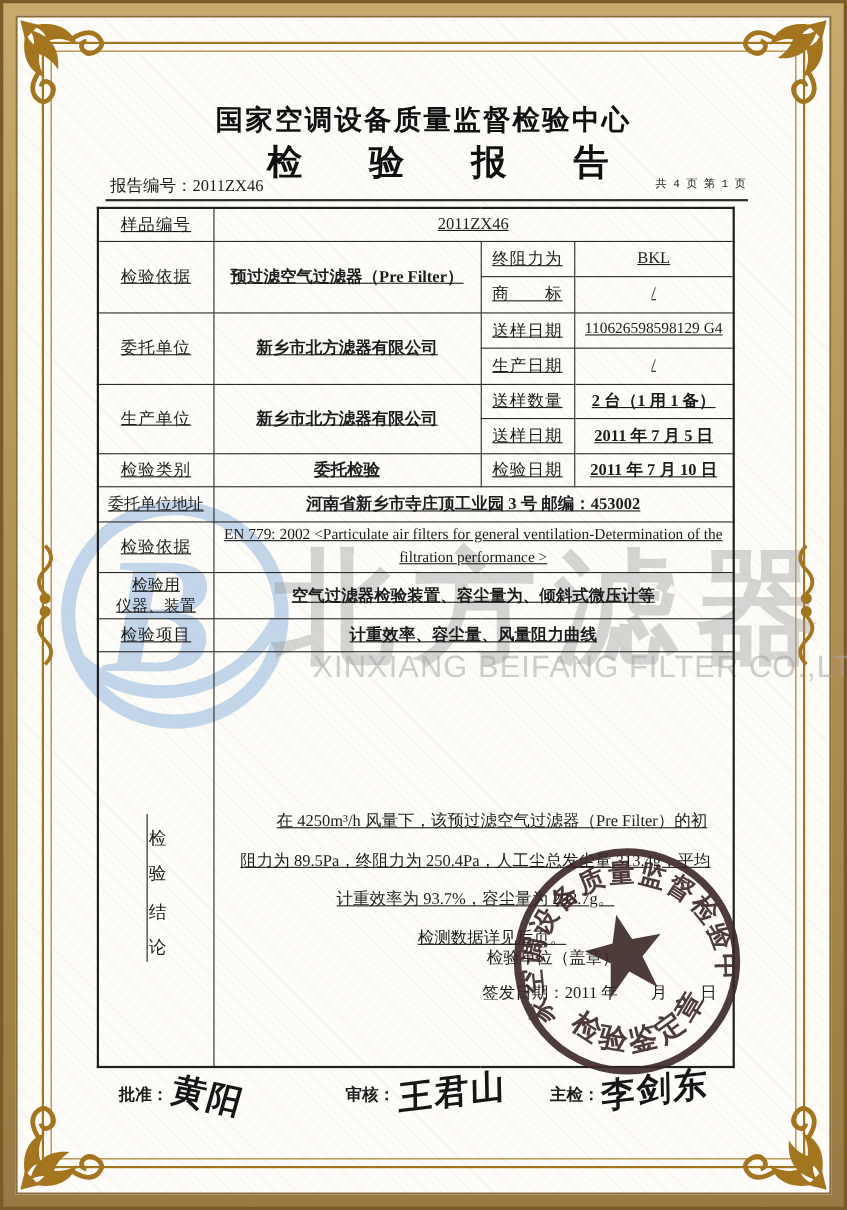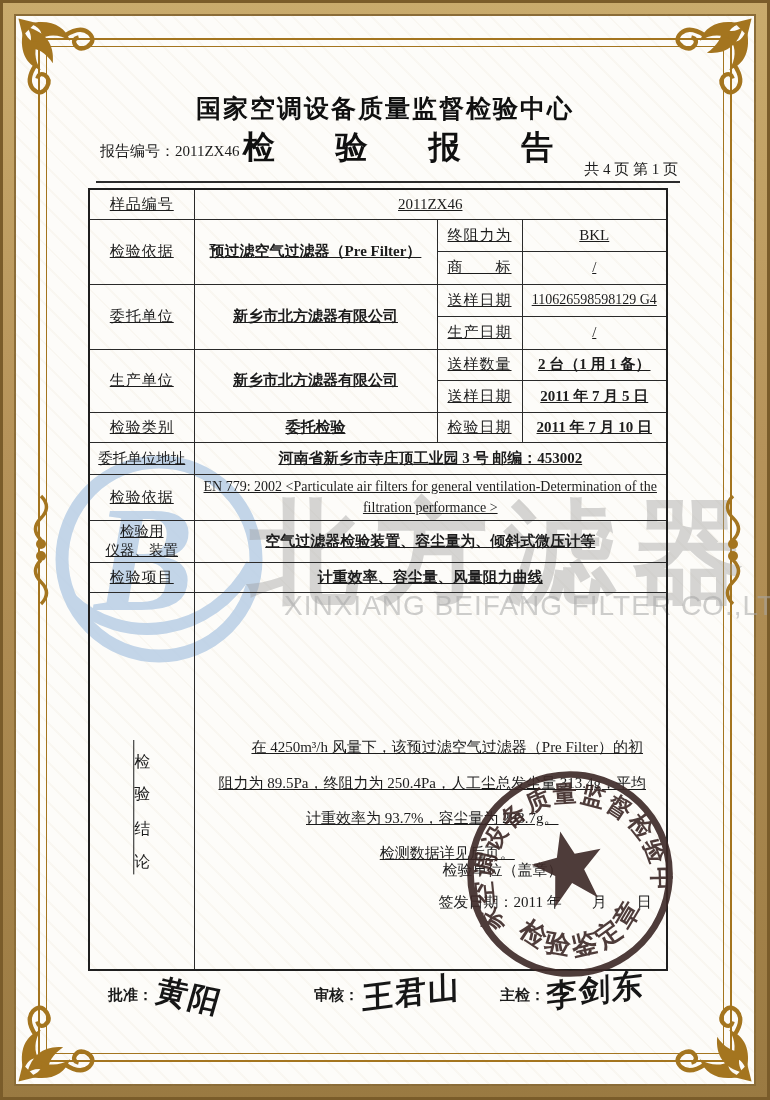--- a/index.html
+++ b/index.html
@@ -30,22 +30,22 @@
 
   .content { position:absolute; inset:0; z-index:3; }
 
   .org-title { position:absolute; top:92px; left:0; width:100%; text-align:center;
                font-family:"Liberation Sans", sans-serif; font-weight:bold;
                font-size:25px; letter-spacing:2px; color:#101010; }
   .report-title { position:absolute; top:126px; left:26px; width:100%; text-align:center;
                font-family:"Liberation Sans", sans-serif; font-weight:bold;
                font-size:32px; letter-spacing:26px; color:#101010; }
 
-  .report-no { position:absolute; top:142px; left:100px; font-size:15px; }
-  .page-info { position:absolute; top:160px; right:92px; font-size:15px; }
+  .report-no { position:absolute; top:160px; left:100px; font-size:15px; }
+  .page-info { position:absolute; top:160px; right:92px; font-size:10px;font-family:Liberation Mono, monospace; }
   .report-rule { position:absolute; top:181px; left:96px; width:584px; height:0; border-top:2px solid #2c2c2c; }
 
   table.info { position:absolute; top:188px; left:88px; width:578px;
                border-collapse:collapse; table-layout:fixed; font-size:15px;text-decoration:underline; }
   table.info td { border:1px solid #2a2a2a; text-align:center; vertical-align:middle;
                   overflow:hidden; padding:0 3px; }
   table.info { border:2px solid #1f1f1f; }
   td.lbl { letter-spacing:1px; }
   td.left { text-align:left; padding-left:14px; }
   td.b { font-weight:600; }

